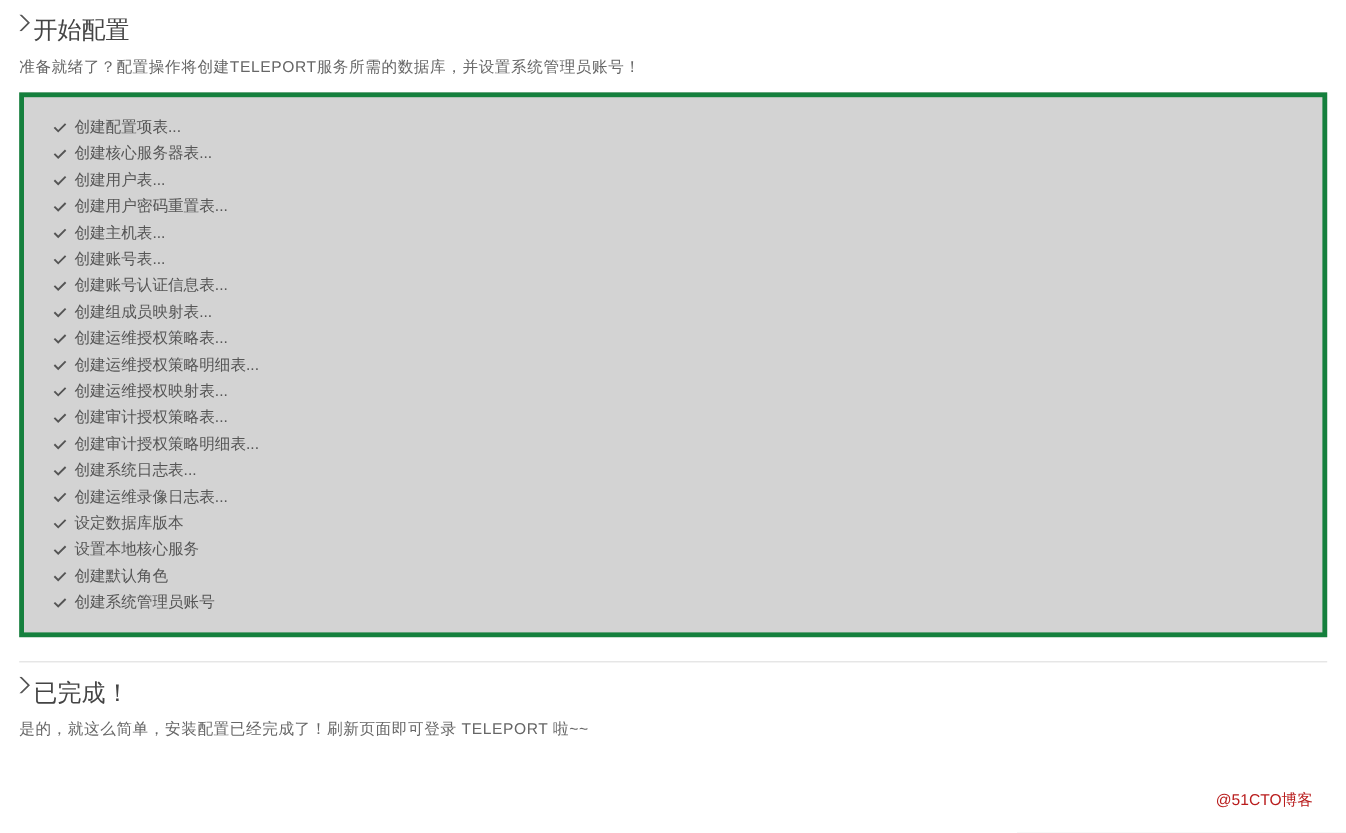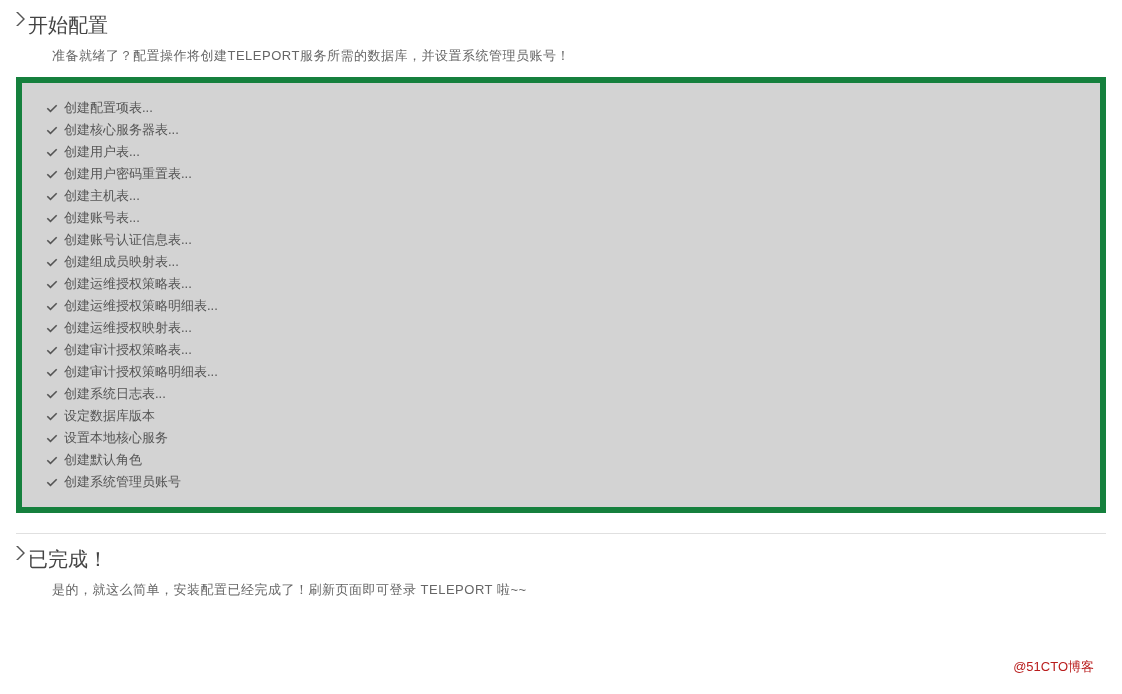--- a/index.html
+++ b/index.html
@@ -32,25 +32,24 @@
     .section-header .title {
       font-size: 20px;
       color: #444;
       font-weight: 400;
     }
     .section-desc {
       color: #666;
       font-size: 13px;
       margin-bottom: 12px;
       letter-spacing: 0.5px;
-      margin-left: 36px;
     }
     .log-panel {
       background: #d3d3d3;
-      border: 6px solid #15803d;
+      border: 4px solid #15803d;
       padding: 14px 24px;
       margin-bottom: 20px;
     }
     .log-item {
       display: flex;
       align-items: center;
       gap: 6px;
       color: #555;
       font-size: 13px;
       line-height: 22px;
@@ -201,20 +200,28 @@
         </svg>
       </span>
       <span>创建系统日志表...</span>
     </div>
     <div class="log-item">
       <span class="check-icon">
         <svg viewBox="0 0 16 16">
           <path d="M13.5 3.5 L6 11 L2.5 7.5 L1 9 L6 14 L15 5 Z"></path>
         </svg>
       </span>
+      <span>创建运维录像日志表...</span>
+    </div>
+    <div class="log-item">
+      <span class="check-icon">
+        <svg viewBox="0 0 16 16">
+          <path d="M13.5 3.5 L6 11 L2.5 7.5 L1 9 L6 14 L15 5 Z"></path>
+        </svg>
+      </span>
       <span>设定数据库版本</span>
     </div>
     <div class="log-item">
       <span class="check-icon">
         <svg viewBox="0 0 16 16">
           <path d="M13.5 3.5 L6 11 L2.5 7.5 L1 9 L6 14 L15 5 Z"></path>
         </svg>
       </span>
       <span>设置本地核心服务</span>
     </div>

